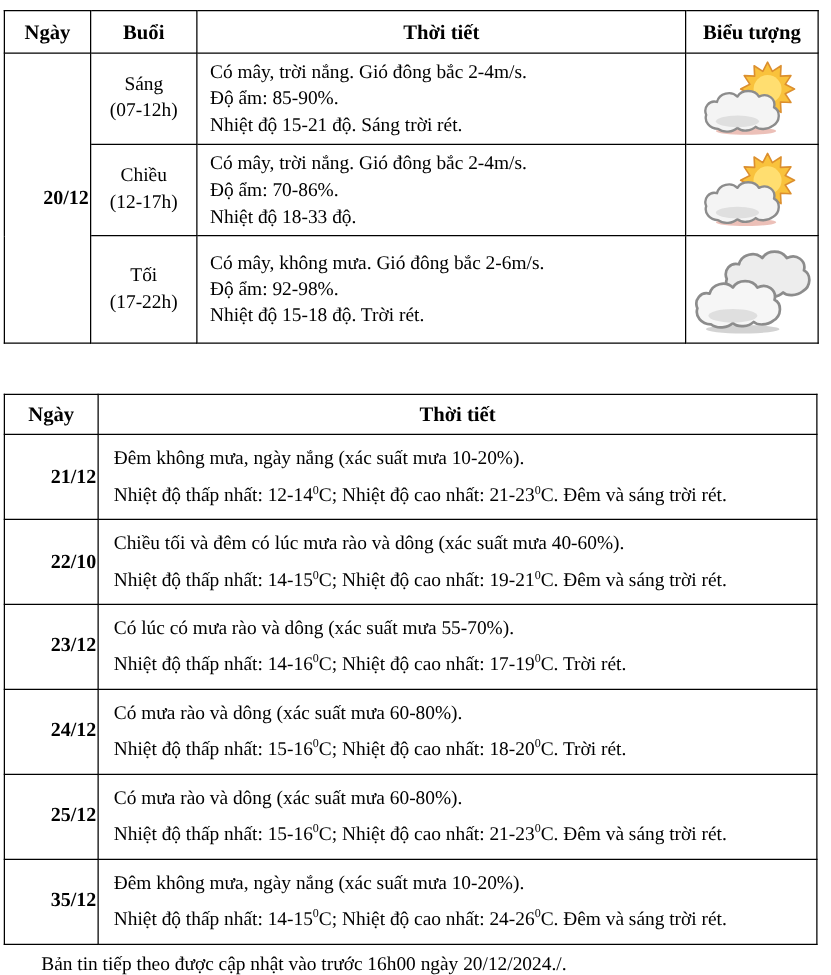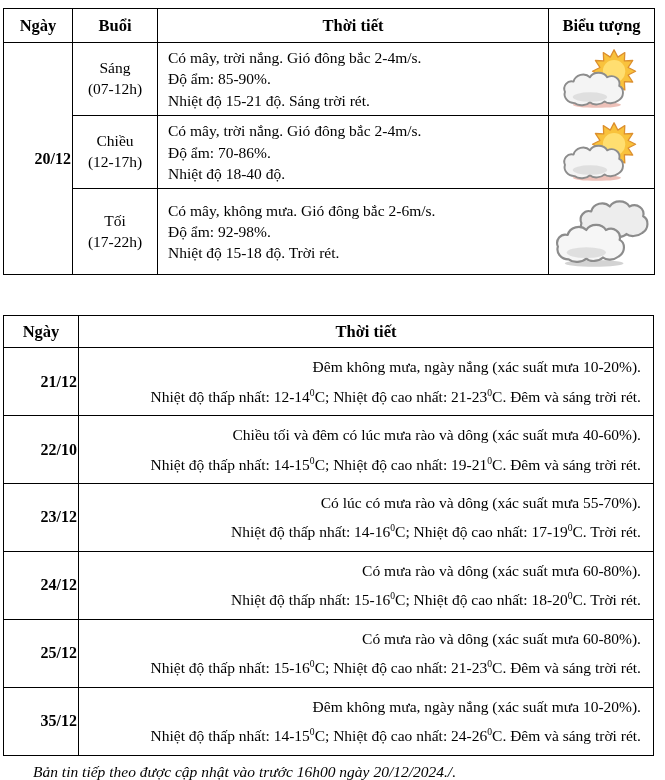--- a/index.html
+++ b/index.html
@@ -25,26 +25,25 @@
   .icon-cell { text-align: center; padding: 1px; }
   .r-sang  td { height: 66px; }
   .r-chieu td { height: 72px; }
   .r-toi   td { height: 86px; }
   .wicon { display: inline-block; vertical-align: middle; }
 
   
   .outlook { width: 650px; }
   .outlook th { height: 32px; font-size: 16.5px; font-weight: bold; text-align: center; padding: 2px 4px; }
   .outlook td { height: 66px; }
-  .desc-cell { font-size: 15.5px; line-height: 1.9; padding: 4px 12px; text-align: right; }
+  .desc-cell { font-size: 15.5px; line-height: 1.9; padding: 4px 12px; text-align: left; }
   sup { font-size: 62%; line-height: 0; vertical-align: super; }
 
   .footer-note {
     margin: 7px 0 0 30px;
-    font-style: italic;
     font-size: 15.5px;
   }
 </style>
 </head>
 <body>
 
 <div class="page">
 
   <table class="detail">
     <colgroup>
@@ -86,21 +85,21 @@
     </tr>
 
     <tr class="r-chieu">
       <td class="session-cell">
         <div>Chiều</div>
         <div>(12-17h)</div>
       </td>
       <td class="weather-cell">
         <div>Có mây, trời nắng. Gió đông bắc 2-4m/s.</div>
         <div>Độ ẩm: 70-86%.</div>
-        <div>Nhiệt độ 18-40 độ.</div>
+        <div>Nhiệt độ 18-33 độ.</div>
       </td>
       <td class="icon-cell">
         <svg class="wicon" width="92" height="62" viewBox="0 0 100 72">
           <ellipse cx="44" cy="66" rx="28" ry="3.5" fill="#C94A33" opacity="0.35"></ellipse>
           <polygon points="89,27 80.4,31.4 85.7,39.5 76,39 76.5,48.7 68.4,43.4 64,52 59.6,43.4 51.5,48.7 52,39 42.3,39.5 47.6,31.4 39,27 47.6,22.6 42.3,14.5 52,15 51.5,5.3 59.6,10.6 64,2 68.4,10.6 76.5,5.3 76,15 85.7,14.5 80.4,22.6" fill="#F9C23C" stroke="#DC8F2E" stroke-width="1.5" stroke-linejoin="round"></polygon>
           <circle cx="64" cy="27" r="13" fill="#FFDE70"></circle>
           <g transform="translate(4,26)">
             <path d="M14,38 C6,38 1,31 3,25 C0,18 6,11 13,13 C15,5 26,2 32,8 C36,1 48,1 52,8 C60,4 68,10 66,18 C72,21 72,31 65,35 C60,39 52,39 49,36 C45,40 36,41 32,37 C28,41 19,42 14,38 Z" fill="#F4F4F4" stroke="#8C8C8C" stroke-width="2.2" stroke-linejoin="round"></path>
             <ellipse cx="32" cy="31" rx="20" ry="5.5" fill="#DADADA" opacity="0.8"></ellipse>
           </g>

